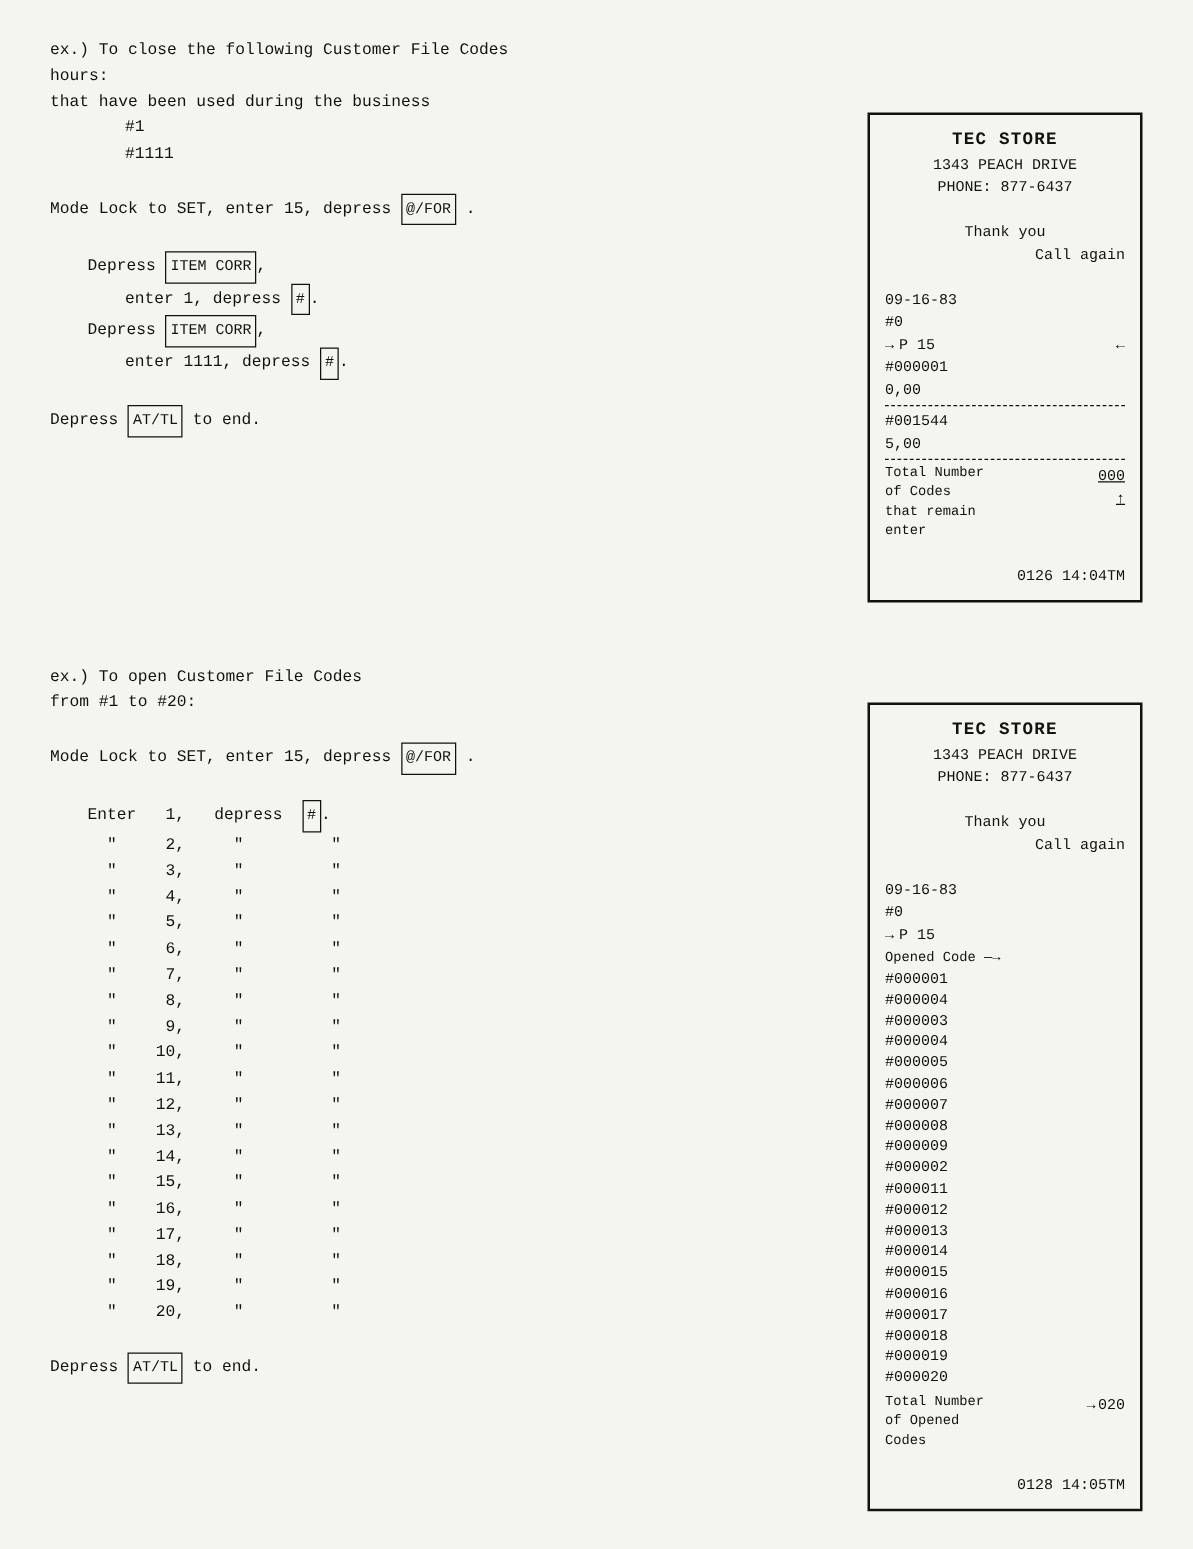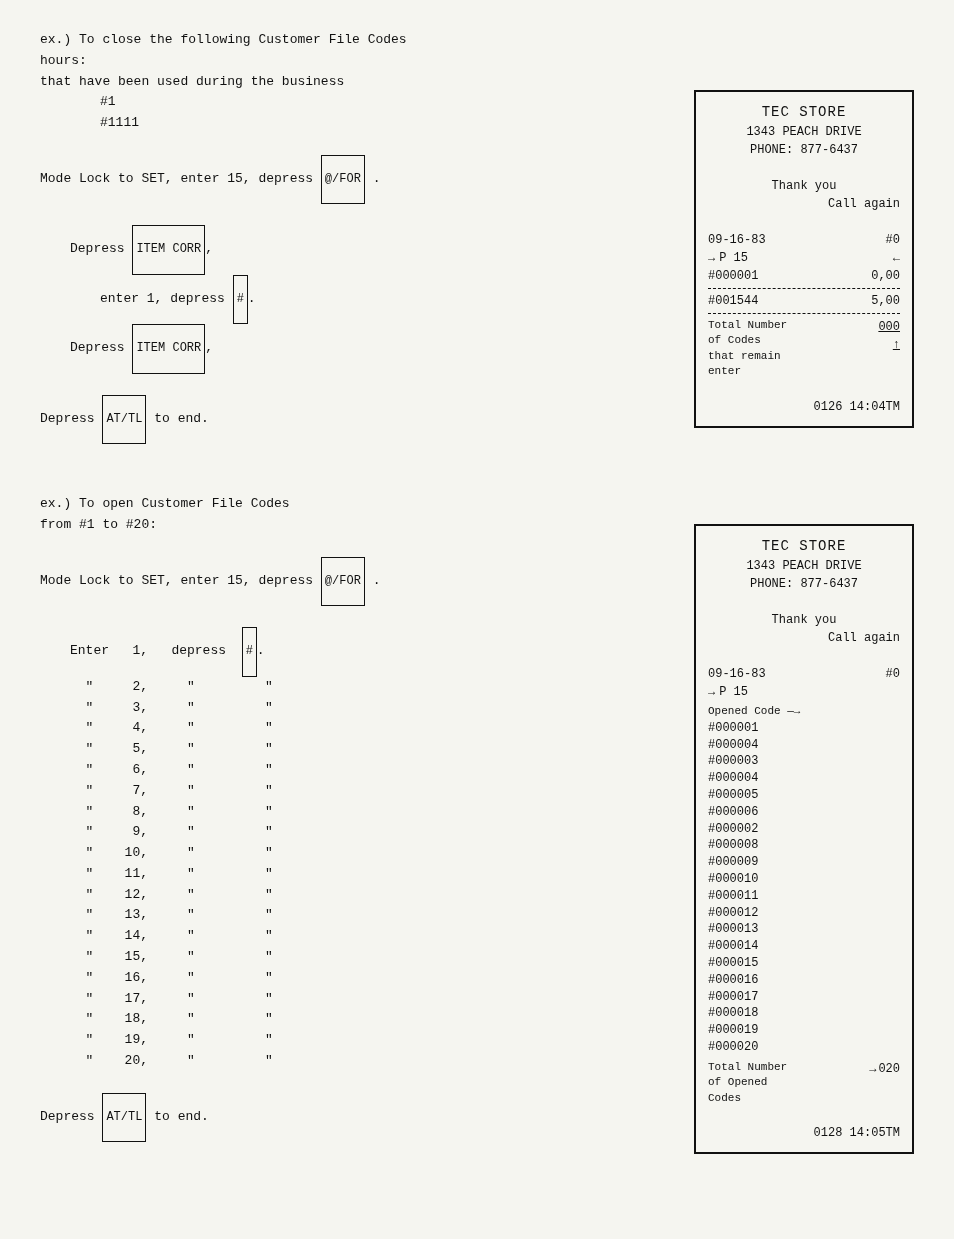--- a/index.html
+++ b/index.html
@@ -30,57 +30,58 @@
     }
     .instructions .indent1 {
       padding-left: 30px;
     }
     .instructions .indent2 {
       padding-left: 60px;
     }
     .key-box {
       display: inline-block;
       border: 1px solid #111;
-      padding: 16px 3px;
+      padding: 4px 3px;
       font-size: 12px;
       line-height: 1.3;
     }
     .receipt-wrapper {
       width: 220px;
       flex-shrink: 0;
     }
     .receipt {
       border: 2px solid #111;
       padding: 10px 12px;
       font-family: 'Courier New', Courier, monospace;
       font-size: 12px;
       line-height: 1.5;
       width: 220px;
     }
     .receipt-header {
       text-align: center;
-      font-weight: normal;
+      font-weight: bold;
       font-size: 14px;
       letter-spacing: 1px;
       line-height: 1.5;
     }
     .receipt-center {
       text-align: center;
     }
     .receipt-right {
       text-align: right;
     }
     .receipt-divider {
       border-top: 1px dashed #111;
       margin: 3px 0;
     }
     .receipt-row {
       display: flex;
       justify-content: space-between;
       align-items: flex-start;
+      flex-direction: column;
     }
     .page-bottom {
       text-align: center;
       margin-top: 20px;
       font-size: 13px;
     }
     .section-gap {
       height: 20px;
     }
     .receipt-codes {
@@ -106,20 +107,23 @@
       </div>
       <br>
       <div class="indent1">
         <span>Depress</span>&nbsp;<span class="key-box">ITEM CORR</span>,
       </div>
       <div class="indent2">
         <span>enter 1, depress</span>&nbsp;<span class="key-box">#</span>.
       </div>
       <div class="indent1">
         <span>Depress</span>&nbsp;<span class="key-box">ITEM CORR</span>,
+      </div>
+      <div class="indent2">
+        <span>enter 1111, depress</span>&nbsp;<span class="key-box">#</span>.
       </div>
       <br>
       <div>
         <span>Depress</span>&nbsp;<span class="key-box">AT/TL</span>&nbsp;<span>to end.</span>
       </div>
     </div>
 
     <div class="receipt-wrapper">
 
       <div style="height: 60px;"></div>
@@ -226,24 +230,24 @@
         <div style="font-size:11px; margin-top:2px;">
           <span>Opened Code</span> —→
         </div>
         <div class="receipt-codes">
           <div>#000001</div>
           <div>#000004</div>
           <div>#000003</div>
           <div>#000004</div>
           <div>#000005</div>
           <div>#000006</div>
-          <div>#000002</div>
+          <div>#000007</div>
           <div>#000008</div>
           <div>#000009</div>
-          <div>#000010</div>
+          <div>#000002</div>
           <div>#000011</div>
           <div>#000012</div>
           <div>#000013</div>
           <div>#000014</div>
           <div>#000015</div>
           <div>#000016</div>
           <div>#000017</div>
           <div>#000018</div>
           <div>#000019</div>
           <div>#000020</div>

